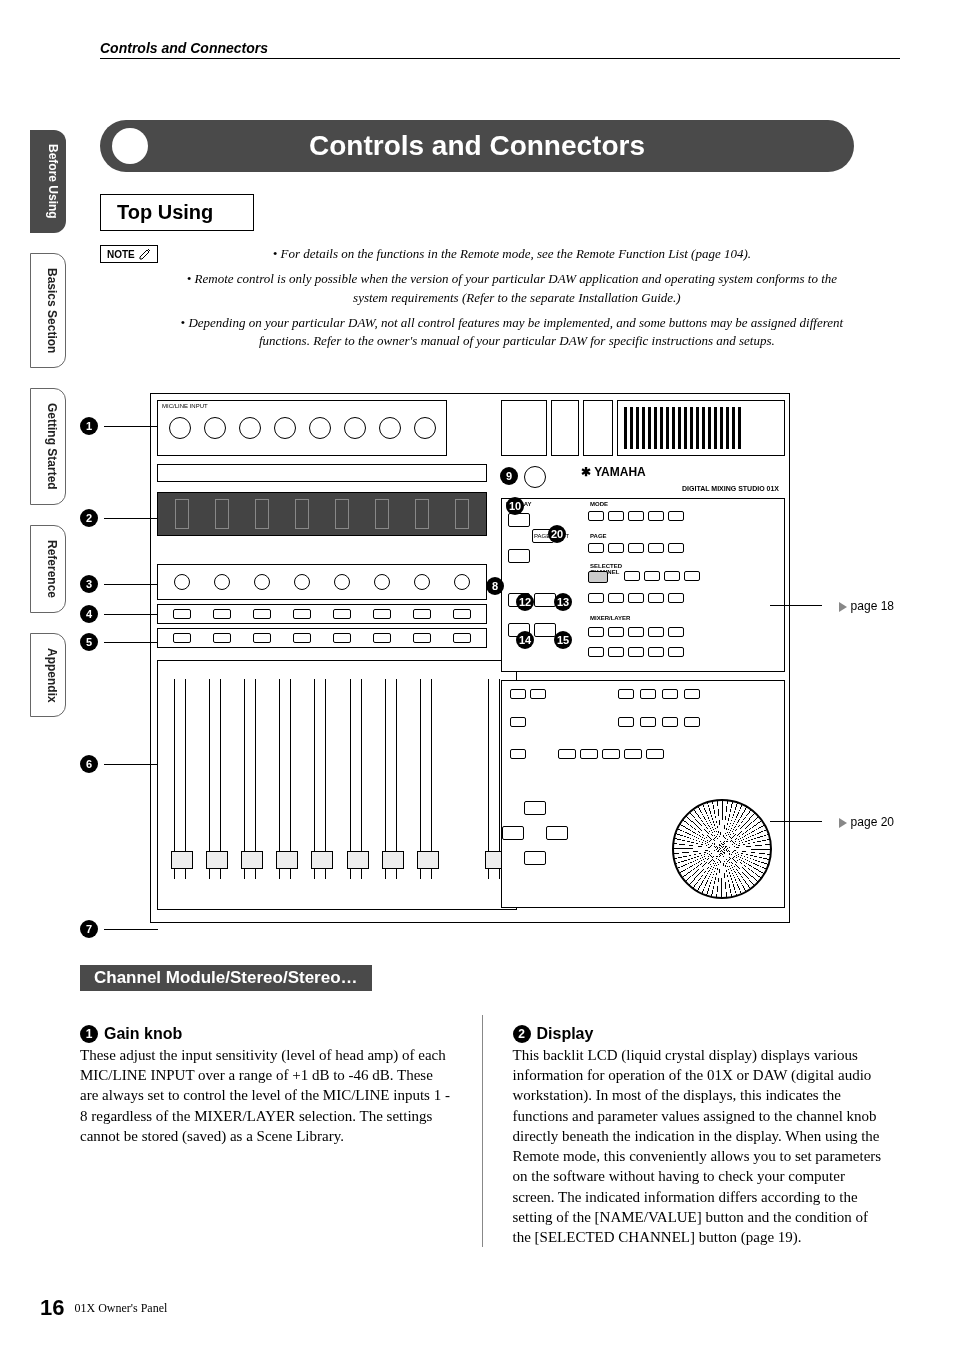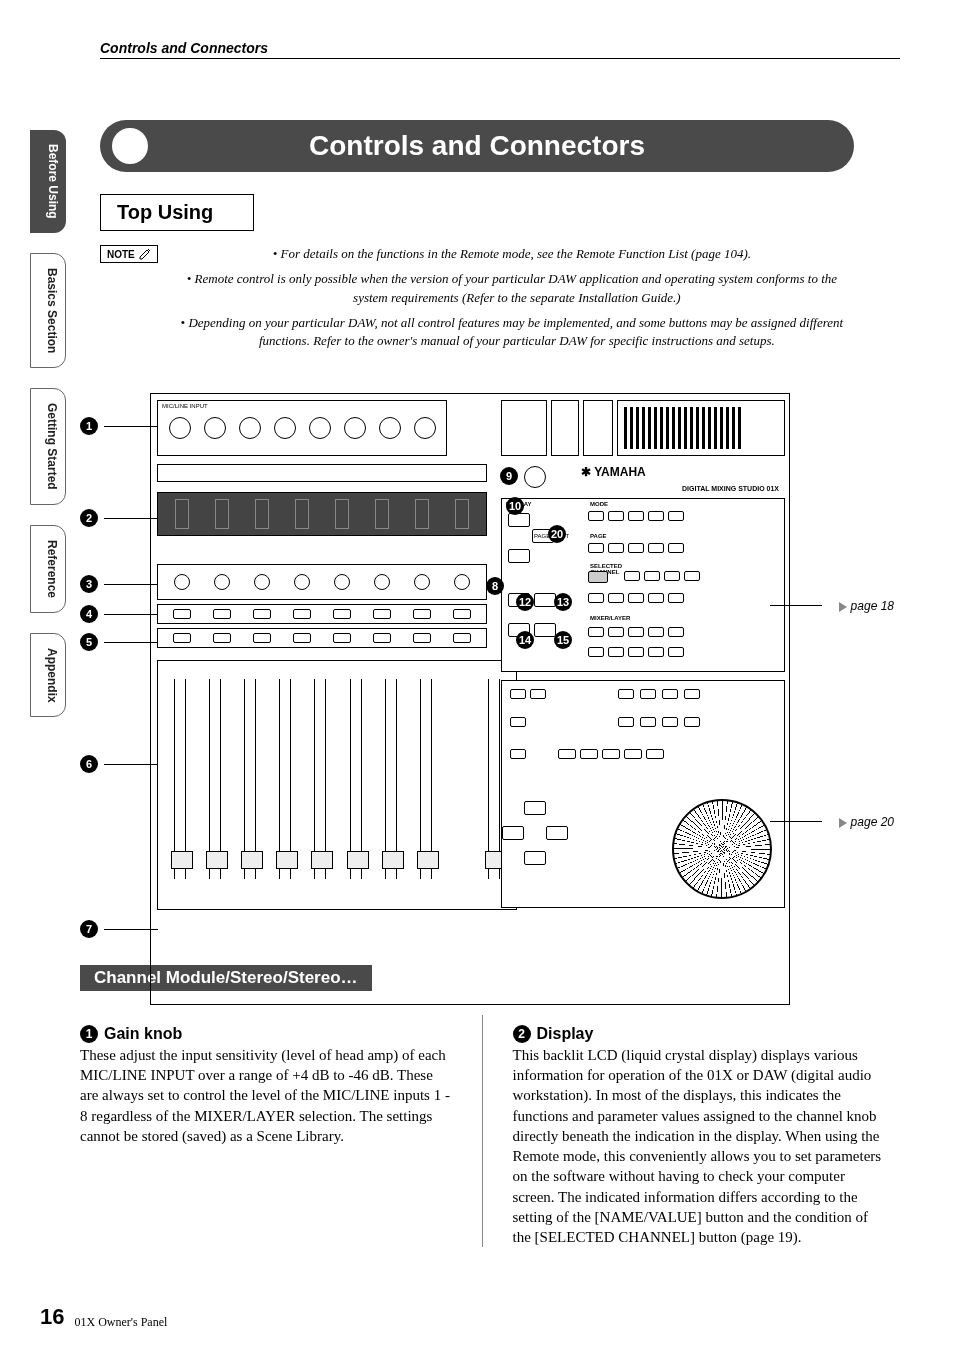--- a/index.html
+++ b/index.html
@@ -125,21 +125,21 @@
   
   .diagram-area {
     margin: 18px 60px 0 80px;
     position: relative;
     height: 570px;
     font-family: Arial, Helvetica, sans-serif;
   }
   .diagram-panel {
     position: absolute;
     left: 70px; top: 18px;
-    width: 640px; height: 612px;
+    width: 640px; height: 530px;
     border: 1px solid #000;
     padding-left: 40px;
   }
   .diag-sec {
     position: absolute;
     border: 1px solid #000;
     background: #fff;
   }
   
   .sec-top { left: 6px; top: 6px; width: 290px; height: 56px; }
@@ -172,21 +172,21 @@
     border-radius: 50%;
     background: #000; color: #fff;
     font-weight: bold;
     font-size: 11px;
     display: flex; align-items: center; justify-content: center;
     flex: 0 0 auto;
   }
   .lead {
     height: 0; border-top: 1px solid #000;
   }
-  .pg-call { position: absolute; font-style: italic; font-size: 12px; }
+  .pg-call { position: absolute; font-size: 12px; }
   .tri {
     width: 0; height: 0;
     border-top: 5px solid transparent;
     border-bottom: 5px solid transparent;
     border-left: 8px solid #888;
     display: inline-block;
     vertical-align: middle;
     margin-right: 4px;
   }
   
@@ -223,23 +223,23 @@
     margin-top: 2px;
     display: inline-block;
     background: #4a4a4a; color: #fff;
     font-family: Arial, Helvetica, sans-serif;
     font-weight: 900; font-size: 17px;
     padding: 3px 14px;
   }
   
   .footer {
     position: absolute;
-    left: 40px; bottom: 21px;
+    left: 40px; bottom: 30px;
     font-size: 12px;
-    display: flex; align-items: flex-end; gap: 10px;
+    display: flex; align-items: center; gap: 10px;
   }
   .footer .pg { font-size: 22px; font-weight: bold; font-family: Arial, sans-serif; }
 </style>
 </head>
 <body>
 
 <div class="page">
   <div class="running-head">Controls and Connectors</div>
   <div class="head-rule"></div>
 
@@ -557,21 +557,21 @@
     <span class="sub-gray">Channel Module/Stereo/Stereo…</span>
   </div>
 
   
   <div class="columns">
     <div class="col">
       <div class="item-head">
         <span class="num">1</span>
         <span>Gain knob</span>
       </div>
-      <p>These adjust the input sensitivity (level of head amp) of each MIC/LINE INPUT over a range of +4 dB to -46 dB.  These are always set to control the level of the MIC/LINE inputs 1 - 8 regardless of the MIXER/LAYER selection.  The settings cannot be stored (saved) as a Scene Library.</p>
+      <p>These adjust the input sensitivity (level of head amp) of each MIC/LINE INPUT over a range of +1 dB to -46 dB.  These are always set to control the level of the MIC/LINE inputs 1 - 8 regardless of the MIXER/LAYER selection.  The settings cannot be stored (saved) as a Scene Library.</p>
     </div>
     <div class="col-rule"></div>
     <div class="col">
       <div class="item-head">
         <span class="num">2</span>
         <span>Display</span>
       </div>
       <p>This backlit LCD (liquid crystal display) displays various information for operation of the 01X or DAW (digital audio workstation).  In most of the displays, this indicates the functions and parameter values assigned to the channel knob directly beneath the indication in the display.  When using the Remote mode, this conveniently allows you to set parameters on the software without having to check your computer screen.  The indicated information differs according to the setting of the [NAME/VALUE] button and the condition of the [SELECTED CHANNEL] button (page 19).</p>
     </div>
   </div>

